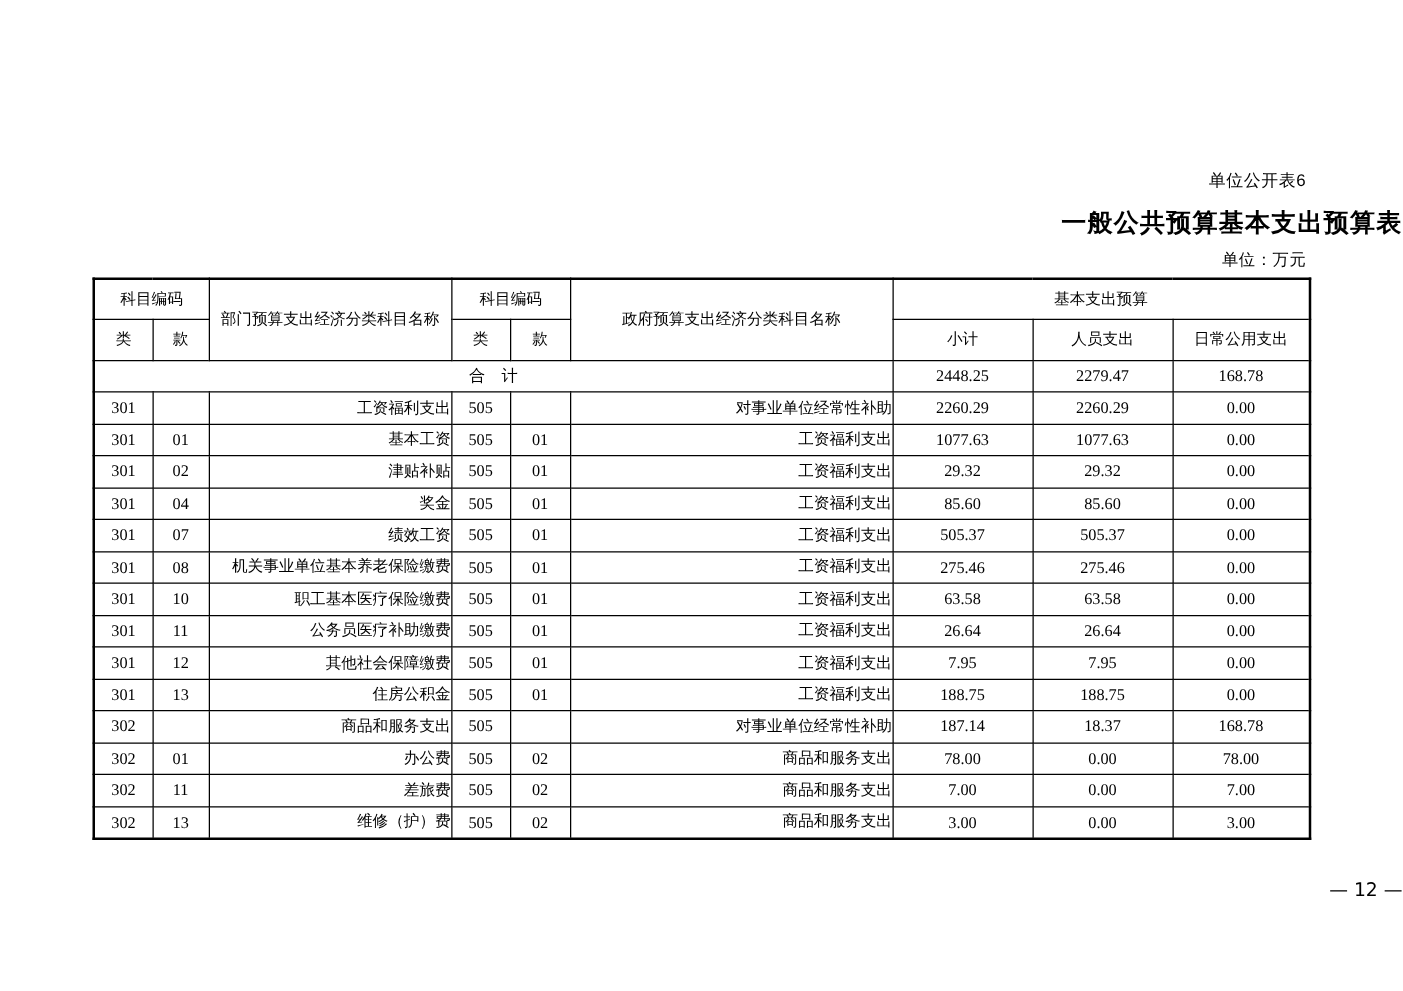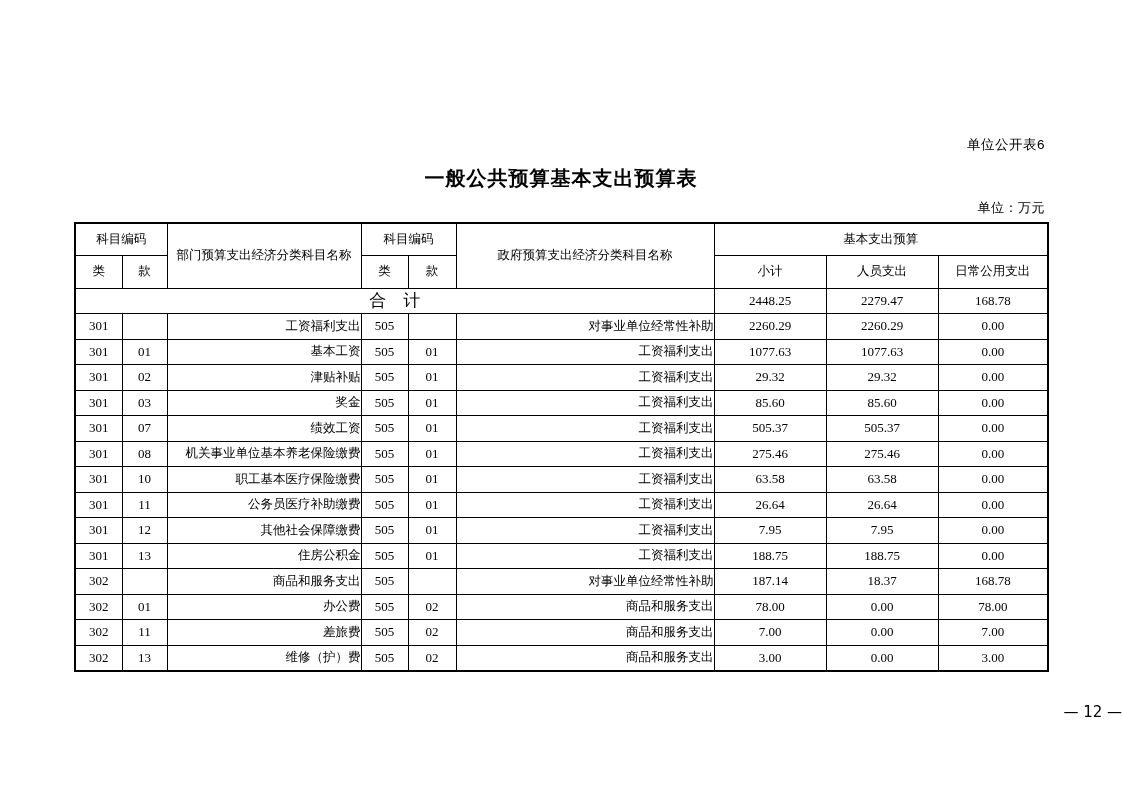--- a/index.html
+++ b/index.html
@@ -10,21 +10,21 @@
     font-family:"Liberation Serif", serif;
   }
   .corner-note {
     position:absolute; top:136px; right:77px;
     font-size:13.5px; letter-spacing:0.5px;
     font-family:"Liberation Sans", sans-serif;
     margin-left:32px;
   }
   .doc-title {
     position:absolute; top:165px; left:0; width:100%;
-    text-align:center; font-size:20px; font-weight:bold;
+    text-align:right; font-size:20px; font-weight:bold;
     letter-spacing:1px;
     font-family:Liberation Serif, serif;
   }
   .unit-note {
     position:absolute; top:199px; right:77px;
     font-size:13px; letter-spacing:0.5px;
   }
   table.budget {
     position:absolute; top:222px; left:74px;
     width:973px; border-collapse:collapse; table-layout:fixed;
@@ -36,21 +36,21 @@
     text-align:center; vertical-align:middle;
     padding:0; overflow:hidden; white-space:nowrap;
     font-size:12.5px;
   }
   .budget thead tr.h1 { height:32px; }
   .budget thead tr.h2 { height:33px; }
   .budget tbody tr { height:25.5px; }
   .budget tbody td { font-size:13px; }
   .budget td.name { text-align:right; padding-left:11px; font-size:12.5px; }
   .budget td.name.sub { }
-  .budget td.total-label { text-align:center; font-size:17px; }
+  .budget td.total-label { text-align:center; font-size:13px; }
   .page-footer {
     position:absolute; top:703px; left:0; width:100%;
     text-align:right; font-size:15px;
     font-family:"DejaVu Sans", sans-serif;
   }
 </style>
 </head>
 <body>
 
 <div class="corner-note">单位公开表6</div>
@@ -124,21 +124,21 @@
         <td class="name sub">津贴补贴</td>
         <td>505</td>
         <td>01</td>
         <td class="name sub">工资福利支出</td>
         <td class="num">29.32</td>
         <td class="num">29.32</td>
         <td class="num">0.00</td>
       </tr>
       <tr>
         <td>301</td>
-        <td>03</td>
+        <td>04</td>
         <td class="name sub">奖金</td>
         <td>505</td>
         <td>01</td>
         <td class="name sub">工资福利支出</td>
         <td class="num">85.60</td>
         <td class="num">85.60</td>
         <td class="num">0.00</td>
       </tr>
       <tr>
         <td>301</td>

